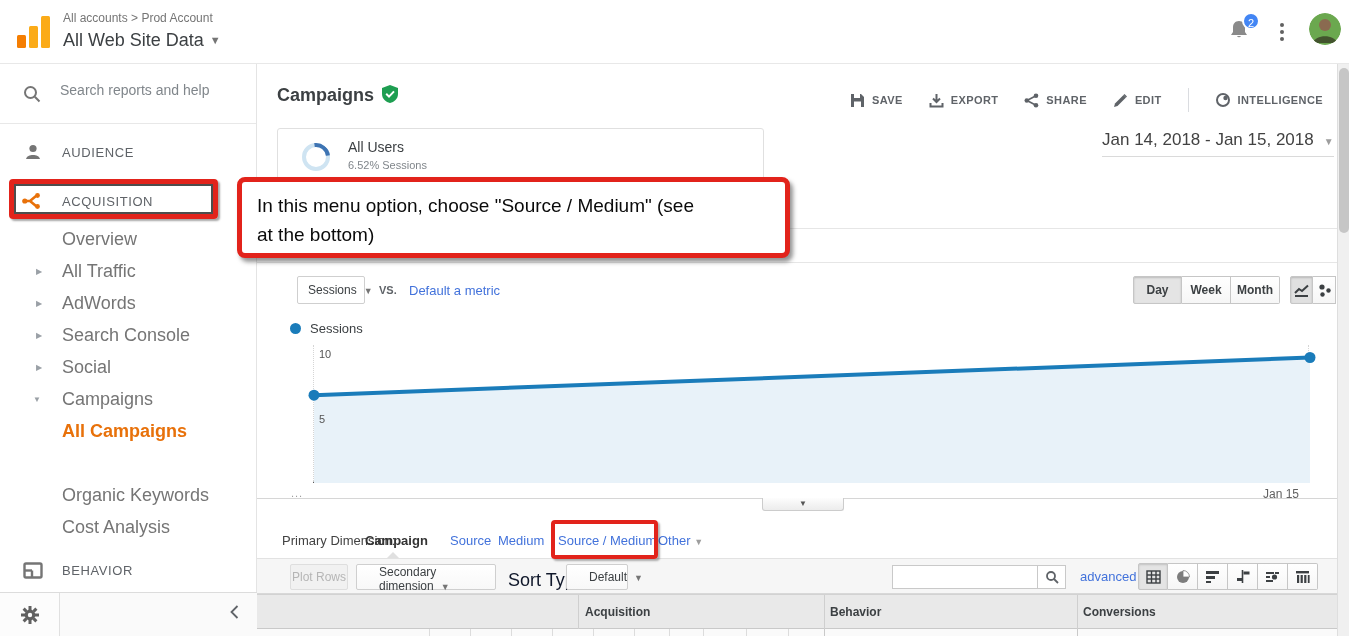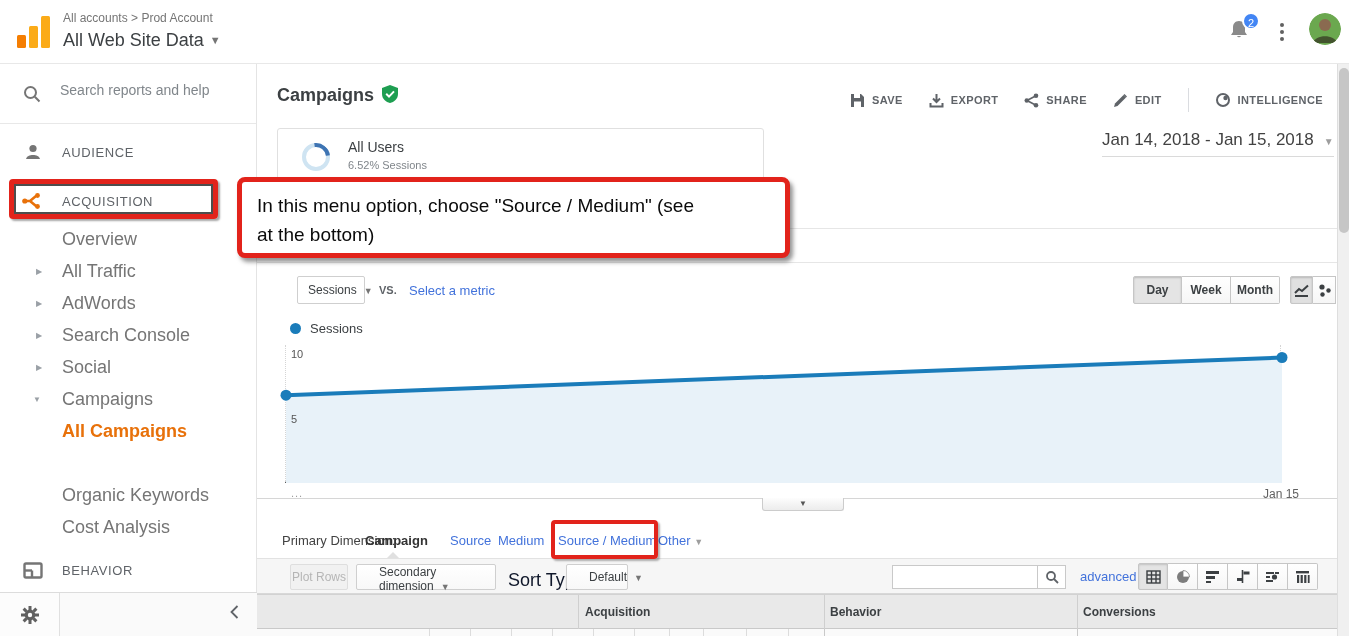--- a/index.html
+++ b/index.html
@@ -70,21 +70,21 @@
   .gran-btn:last-child { border-radius:0 2px 2px 0; }
   .gran-btn.sel { background:#e4e4e4; box-shadow:inset 0 1px 2px rgba(0,0,0,.18); }
   .ctype-group { position:absolute; left:1033px; top:212px; display:flex; }
   .ctype-btn { width:23px; height:28px; border:1px solid #c6c6c6; border-left:none; background:linear-gradient(#fff,#f6f6f6); display:flex; align-items:center; justify-content:center; cursor:pointer; }
   .ctype-btn:first-child { border-left:1px solid #c6c6c6; border-radius:2px 0 0 2px; }
   .ctype-btn.sel { background:#e0e0e0; box-shadow:inset 0 1px 2px rgba(0,0,0,.18); }
 
   .legend { position:absolute; left:33px; top:257px; display:flex; align-items:center; gap:9px; font-size:13px; color:#3c4043; }
   .legend .dot { width:11px; height:11px; border-radius:50%; background:#1a7cba; }
 
-  .chart-box { position:absolute; left:28px; top:281px; width:996px; height:138px; border-bottom:2px solid #333; border-left:1px dotted #d5d5d5; border-right:1px dotted #d5d5d5; }
+  .chart-box { position:absolute; left:56px; top:281px; width:996px; height:138px; border-bottom:2px solid #333; border-left:1px dotted #d5d5d5; border-right:1px dotted #d5d5d5; }
   .chart-box svg { position:absolute; left:0; top:0; overflow:visible; }
   .ytick { position:absolute; left:5px; font-size:11px; color:#555; }
   .ytick.t0 { top:3px; } .ytick.t1 { top:68px; }
   .ellipsis { position:absolute; left:34px; top:423px; font-size:11px; color:#9e9e9e; letter-spacing:1px; }
   .xlabel { position:absolute; left:1006px; top:423px; font-size:12px; color:#616161; }
   .chart-collapse { position:absolute; left:505px; top:434px; width:82px; height:13px; background:linear-gradient(#fdfdfd,#ececec); border:1px solid #ccc; border-top:none; border-radius:0 0 3px 3px; font-size:8px; color:#555; text-align:center; line-height:11px; cursor:pointer; }
 
   
   .pd-row { position:absolute; left:0; top:455px; width:1080px; height:39px; background:#fff; }
   .pd-label { position:absolute; left:25px; top:14px; font-size:13px; color:#424242; }
@@ -326,21 +326,21 @@
       <span>Jan 14, 2018 - Jan 15, 2018</span><span class="caret">▼</span>
     </div>
 
     <div class="hline" style="top:164px;"></div>
     <div class="hline" style="top:198px;"></div>
 
     <button class="btn metric-btn">
       <span>Sessions</span><span class="caret">▼</span>
     </button>
     <div class="vs-label">VS.</div>
-    <a class="link select-metric">Select a metric</a>
+    <a class="link select-metric">Default a metric</a>
 
     <div class="gran-group">
       <div class="gran-btn sel">Day</div>
       <div class="gran-btn">Week</div>
       <div class="gran-btn">Month</div>
     </div>
     <div class="ctype-group">
       <div class="ctype-btn sel">
         <svg width="15" height="13" viewBox="0 0 15 13">
           <polyline points="1,9 5,5 8,7 14,1.5" fill="none" stroke="#3c4043" stroke-width="2"></polyline>

